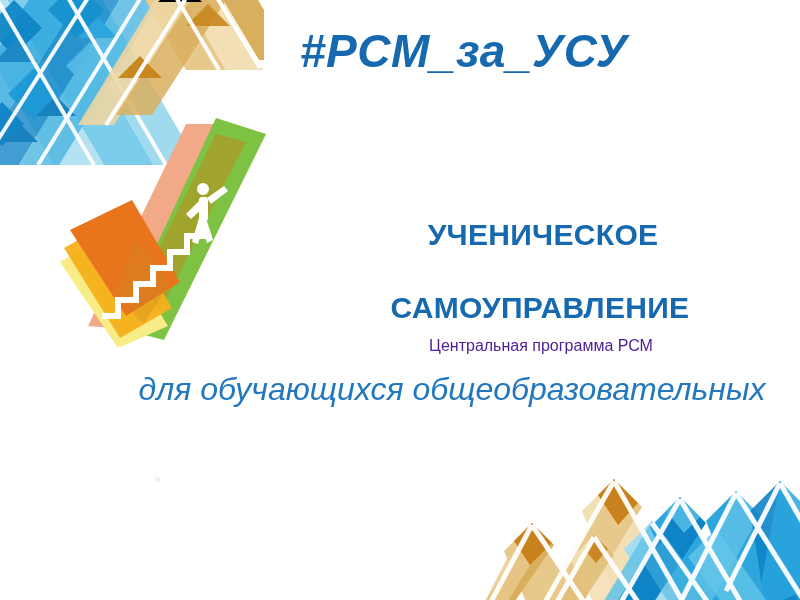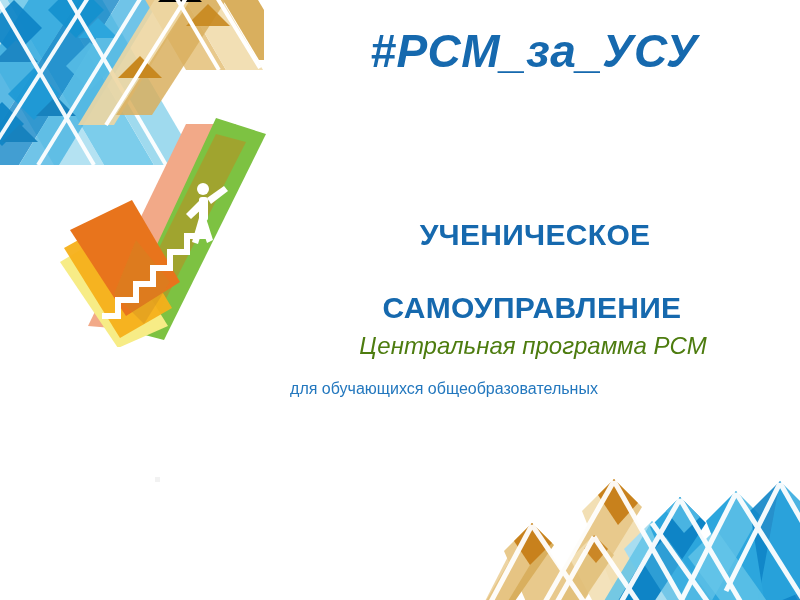--- a/index.html
+++ b/index.html
@@ -45,61 +45,61 @@
     width: 250px;
     height: 235px;
   }
 
   
   .hashtag {
     position: absolute;
     left: 300px;
     top: 24px;
     width: 468px;
-    text-align: center;
+    text-align: left;
     font-size: 46px;
     font-weight: bold;
     font-style: italic;
     letter-spacing: 0.5px;
     color: #1669AE;
     white-space: nowrap;
   }
 
   
   .textblock {
     position: absolute;
-    left: 110px;
+    left: 118px;
     top: 214px;
     width: 660px;
     text-align: center;
   }
   .heading {
     font-size: 30px;
     font-weight: bold;
     line-height: 41px;
     color: #1669AE;
     letter-spacing: 0.3px;
     margin: 0 0 2px 0;
     padding-left: 190px;
   }
   .heading .hl2 {
     display: block;
     padding-right: 6px;
     margin-top: 32px;
   }
   .subtitle {
-    font-size: 24px;
-    font-style: italic;
+    font-size: 16px;
     line-height: 32px;
-    color: #4d7c0f;
+    color: #4c1d95;
     margin: 2px 0 0 0;
     padding-left: 186px;
   }
   .subtitle2 {
-    font-size: 16px;
+    font-size: 32px;
+    font-style: italic;
     line-height: 34px;
     color: #2277BE;
     margin: 10px 0 0 0;
     padding-left: 8px;
   }
   .faint-mark {
     position: absolute;
     left: 155px;
     top: 477px;
     width: 5px;

